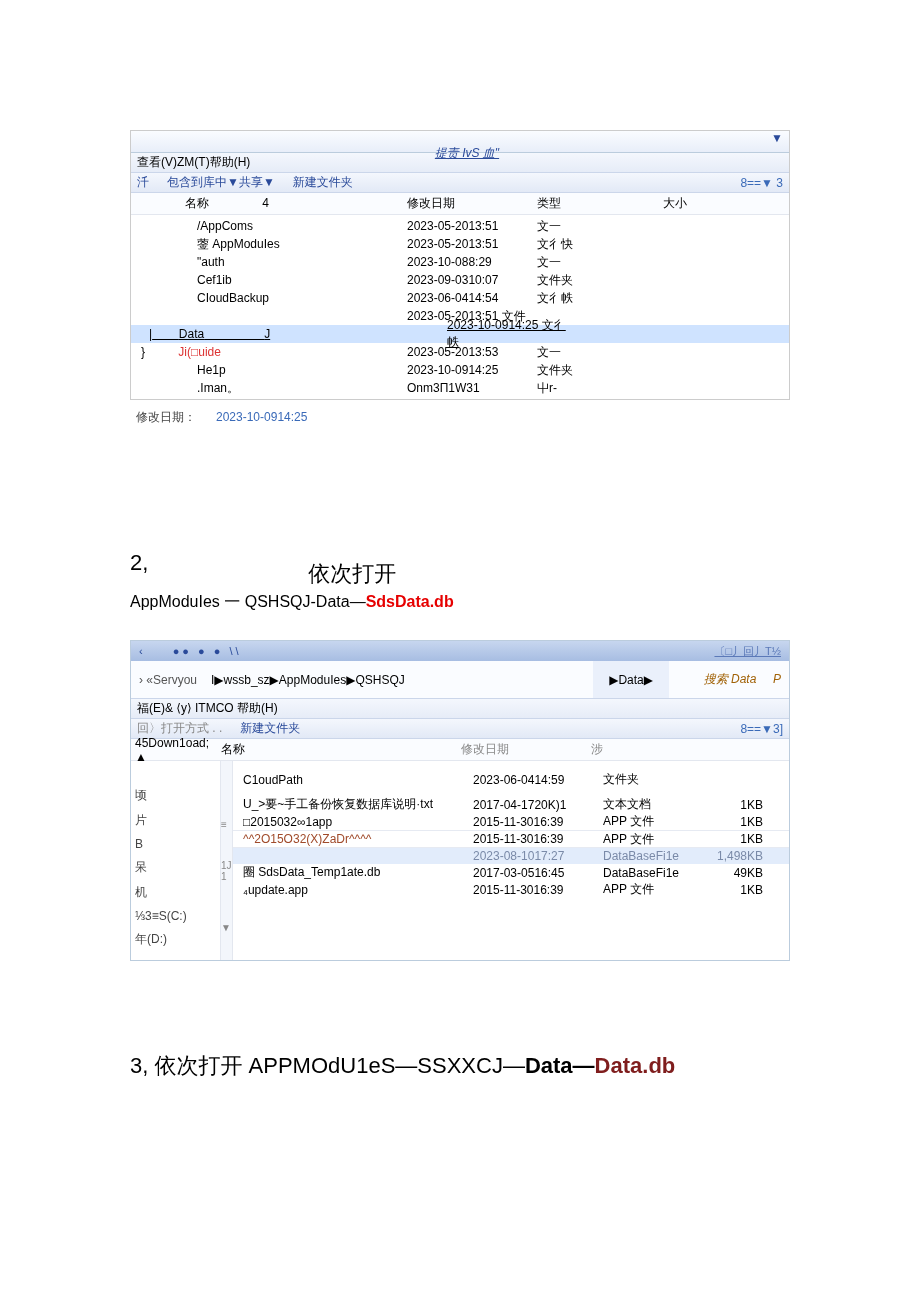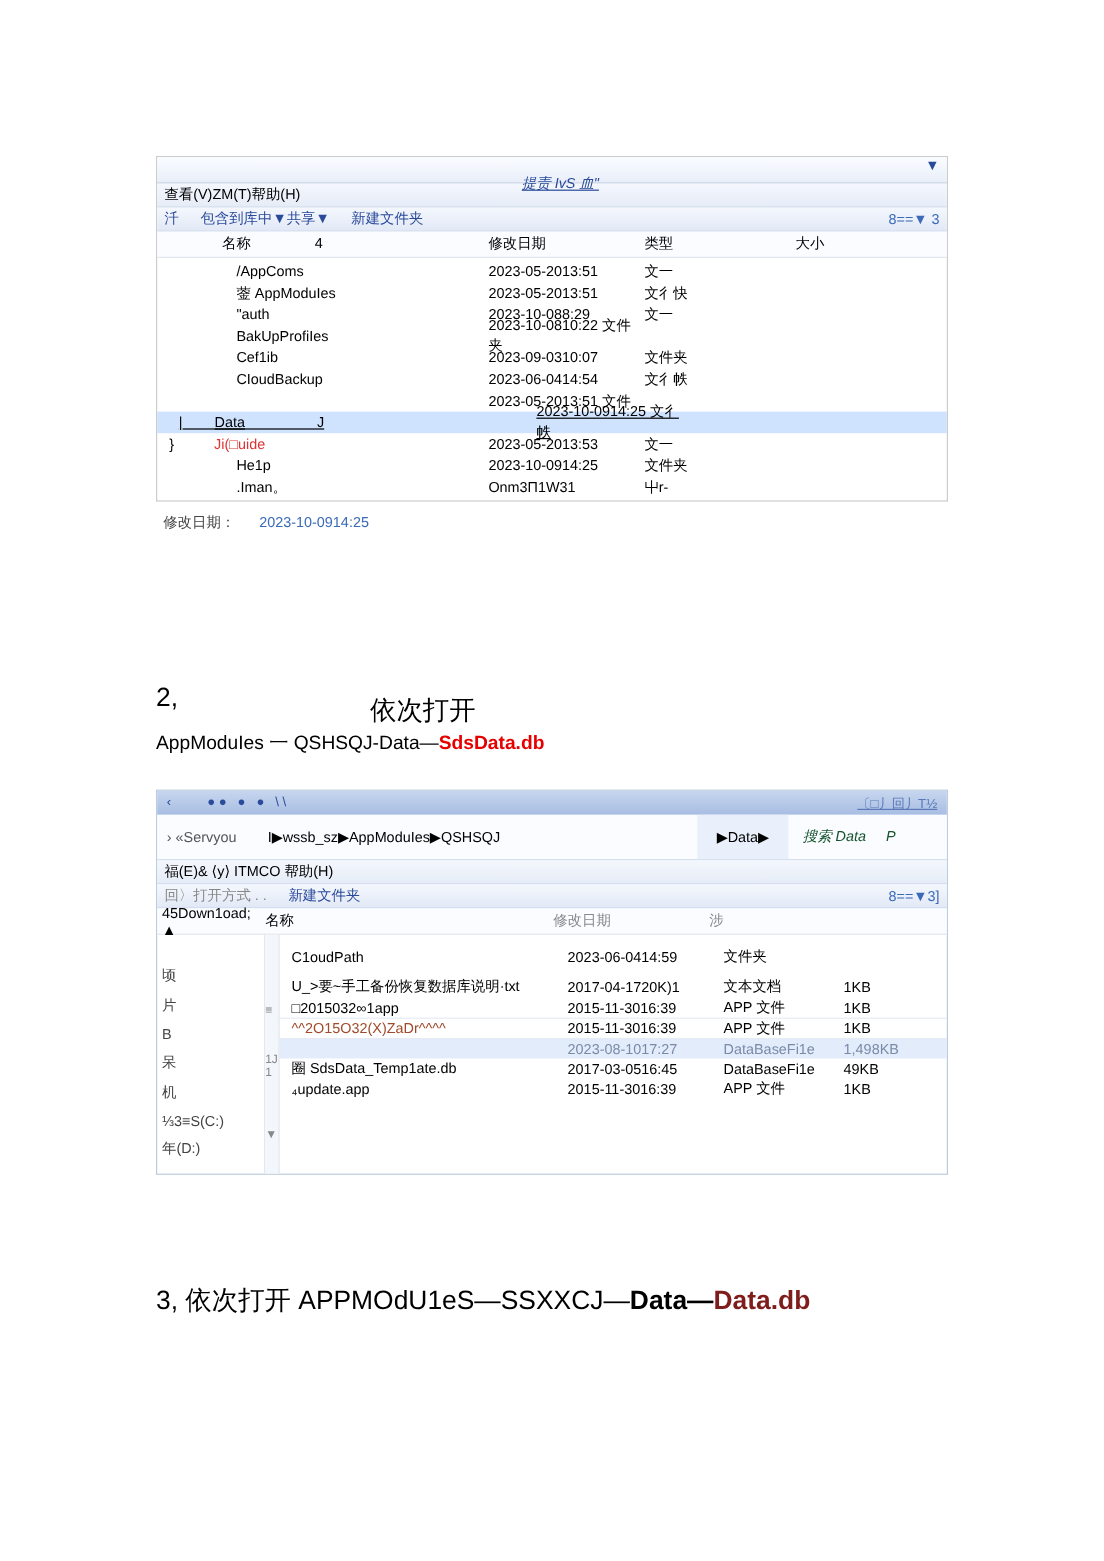--- a/index.html
+++ b/index.html
@@ -35,41 +35,41 @@
   .step2-line1 { display: flex; }
   .step2-num { font-size: 22px; margin-right: 160px; }
   .step2-open { display: inline-block; margin-top: 11px; }
   .step2-line2 { font-size: 16px; }
   .step2-red { color: #e60000; font-weight: bold; }
 
   .explorer2 { margin-top: 26px; border: 1px solid #bcd; }
   .e2-tabs { height: 20px; background: linear-gradient(#c7d6ef,#a7bde2); display: flex; align-items: center; padding: 0 8px; font-size: 11px; color: #2a4a9a; }
   .e2-dots { letter-spacing: 3px; }
   .e2-rt { margin-left: auto; color: #5b79b8; text-decoration: underline; }
-  .e2-addr { display: flex; align-items: center; background: #fafcff; border-bottom: 1px solid #cbd6ea; height: 38px; font-size: 12px; gap: 12px; }
+  .e2-addr { display: flex; align-items: center; background: #fafcff; border-bottom: 1px solid #cbd6ea; height: 38px; font-size: 12px; }
   .e2-serv { padding: 0 8px; color: #555; }
   .e2-path { flex: 1; padding: 0 6px; }
   .e2-data { background: #eaf0fb; padding: 0 16px; height: 100%; display: flex; align-items: center; }
-  .e2-search { width: 120px; padding-right: 8px; font-style: italic; color: #14532d; }
+  .e2-search { width: 120px; text-align: right; padding-right: 8px; font-style: italic; color: #a16207; }
   .e2-head { display: flex; height: 22px; align-items: center; border-bottom: 1px solid #e3e7ef; background: #fafcff; font-size: 12px; }
   .e2-left { flex: 0 0 90px; padding: 0 4px; }
   .e2-name { flex: 0 0 240px; }
   .e2-date { flex: 0 0 130px; color: #888; }
   .e2-type { flex: 0 0 100px; color: #888; }
   .e2-size { flex: 0 0 60px; text-align: right; }
   .e2-body { display: flex; }
   .e2-side { flex: 0 0 90px; border-right: 1px solid #e3e7ef; font-size: 12px; padding: 4px; color: #444; }
   .e2-side div { margin-bottom: 8px; }
   .e2-list { flex: 1; }
   .e2-row { display: flex; height: 17px; align-items: center; font-size: 12px; padding: 0 0; }
   .e2-row.section { border-top: 1px solid #e6eaf2; }
   .e2-row .c-name { flex: 0 0 240px; padding-left: 10px; white-space: nowrap; overflow: hidden; }
   .e2-row .c-date { flex: 0 0 130px; }
   .e2-row .c-type { flex: 0 0 100px; }
-  .e2-row .c-size { flex: 0 0 60px; text-align: left; }
+  .e2-row .c-size { flex: 0 0 60px; text-align: right; }
   .e2-row.sel { background: #e2ecfb; color: #7a8aa8; }
   .e2-row .brown { color: #a04a2a; }
 
   .step3 { margin-top: 90px; font-size: 22px; }
   .step3 b { font-weight: bold; }
   .step3 .red { color: #7f1d1d; font-weight: bold; }
 </style>
 </head>
 <body>
 <div class="page">
@@ -103,26 +103,20 @@
     <div class="row">
           <span class="cell-name">蓥 AppModuIes</span>
           <span class="cell-date">2023-05-2013:51</span>
           <span class="cell-type">文彳快</span>
           <span class="cell-size"></span>
         </div>
     <div class="row">
           <span class="cell-name">"auth</span>
           <span class="cell-date">2023-10-088:29</span>
           <span class="cell-type">文一</span>
-          <span class="cell-size"></span>
-        </div>
-    <div class="row">
-          <span class="cell-name">    BakUpProfiIes</span>
-          <span class="cell-date">2023-10-0810:22 文件夹</span>
-          <span class="cell-type"></span>
           <span class="cell-size"></span>
         </div>
     <div class="row">
           <span class="cell-name">  Cef1ib</span>
           <span class="cell-date">2023-09-0310:07</span>
           <span class="cell-type">文件夹</span>
           <span class="cell-size"></span>
         </div>
     <div class="row">
           <span class="cell-name">  CIoudBackup</span>

